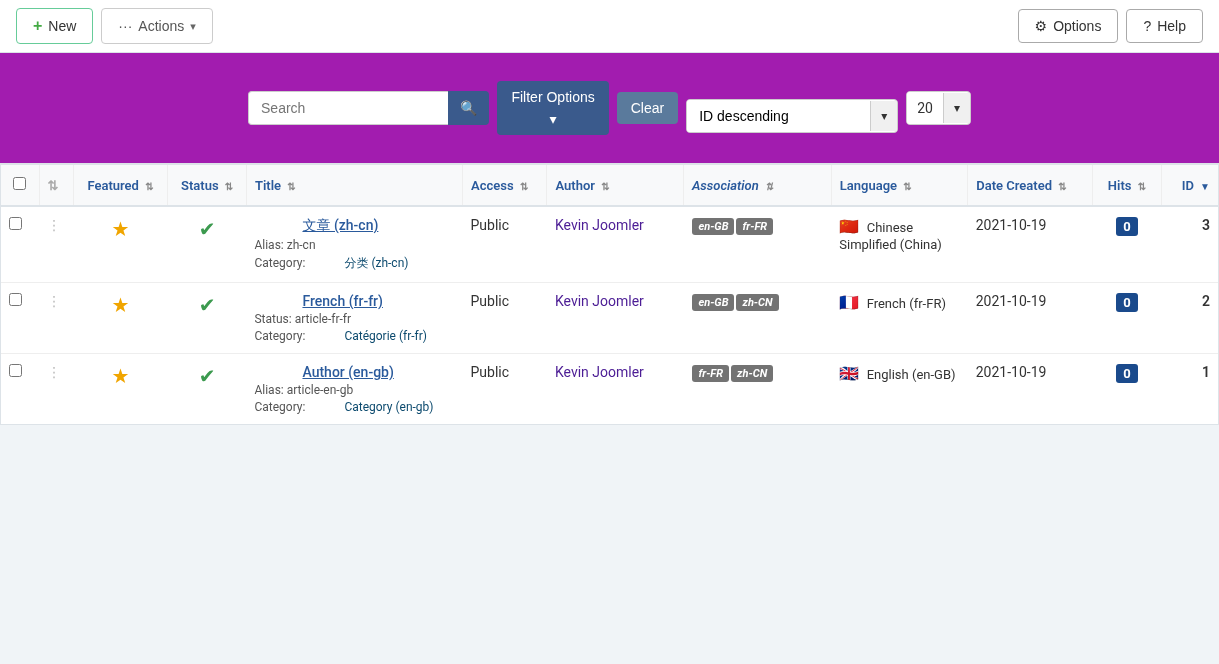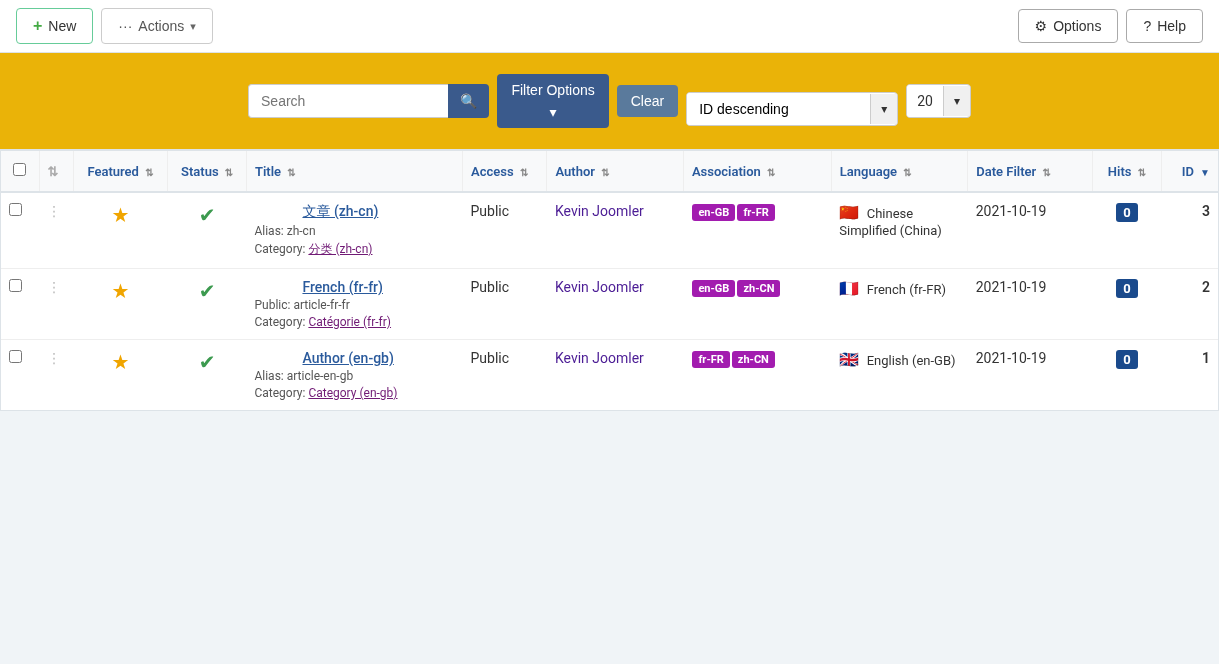--- a/index.html
+++ b/index.html
@@ -22,22 +22,22 @@
       cursor: pointer; font-size: 14px; background: #fff; color: #333;
     }
     .btn-new { border-color: #6c9; color: #333; font-weight: 500; }
     .btn-new .plus { color: #4a4; font-size: 16px; font-weight: bold; }
     .btn-actions { color: #555; }
     .btn-options { border-color: #aaa; }
     .btn-help { border-color: #aaa; }
     .chevron { font-size: 11px; color: #666; }
 
     .toolbar {
-      background: #eab308;
-      padding: 21px 16px;
+      background: #a21caf;
+      padding: 28px 16px;
       display: flex;
       align-items: center;
       justify-content: center;
       gap: 8px;
       border-bottom: 1px solid #dde3e8;
     }
 
     .search-container { display: flex; }
     .search-input {
       width: 200px; padding: 8px 12px; border: 1px solid #ccc;
@@ -108,40 +108,40 @@
     tbody tr:last-child { border-bottom: none; }
     tbody td { padding: 10px 8px; vertical-align: top; font-size: 14px; }
 
     .cb-col { width: 30px; }
     .drag-col { width: 20px; }
     .featured-col { width: 60px; text-align: center; }
     .status-col { width: 60px; text-align: center; }
     .title-col { width: 190px; }
     .access-col { width: 70px; }
     .author-col { width: 120px; }
-    .assoc-col { width: 130px; }
+    .assoc-col { width: 130px; font-style: italic; }
     .lang-col { width: 120px; }
     .date-col { width: 110px; }
     .hits-col { width: 60px; text-align: center; }
     .id-col { width: 50px; text-align: right; }
 
     .star-icon { color: #f0a500; font-size: 20px; }
     .check-icon { color: #3c9a4f; font-size: 20px; }
 
     .article-title { color: #2a5a9c; text-decoration: underline; cursor: pointer; font-weight: 500; font-size: 14px; margin-left: 48px; }
     .article-meta { font-size: 12px; color: #555; margin-top: 3px; }
-    .article-meta a { color: #701a75; text-decoration: underline; cursor: pointer; }
+    .article-meta a { color: #0c4a6e; cursor: pointer; margin-left: 36px; }
 
     .author-link { color: #4c1d95; cursor: pointer; }
 
     .badge {
       display: inline-block; padding: 2px 6px; border-radius: 3px;
       font-size: 11px; font-weight: bold; color: #fff; margin: 1px;
     }
-    .badge-dark { background: #a21caf; }
+    .badge-dark { background: #737373; }
 
     .lang-flag { font-size: 16px; margin-right: 4px; }
     .lang-text { font-size: 13px; }
 
     .hits-badge {
       display: inline-block; background: #1a4a8c; color: #fff;
       padding: 2px 7px; border-radius: 3px; font-size: 13px; font-weight: bold;
     }
 
     .id-num { color: #333; font-weight: 600; text-align: right; }
@@ -242,21 +242,21 @@
         </th>
         <th class="assoc-col">
           <span>Association</span>
           <span class="sort-arrow">⇅</span>
         </th>
         <th class="lang-col">
           <span>Language</span>
           <span class="sort-arrow">⇅</span>
         </th>
         <th class="date-col">
-          <span>Date Filter</span>
+          <span>Date Created</span>
           <span class="sort-arrow">⇅</span>
         </th>
         <th class="hits-col">
           <span>Hits</span>
           <span class="sort-arrow">⇅</span>
         </th>
         <th class="id-col">
           <span>ID</span>
           <span class="sort-arrow" style="color:#2a5a9c;">▼</span>
         </th>
@@ -312,21 +312,21 @@
       <span class="drag-handle">⋮</span>
     </td>
     <td class="featured-col">
       <span class="star-icon">★</span>
     </td>
     <td class="status-col">
       <span class="check-icon">✔</span>
     </td>
     <td class="title-col">
       <a class="article-title">French (fr-fr)</a>
-      <div class="article-meta">Public: article-fr-fr</div>
+      <div class="article-meta">Status: article-fr-fr</div>
       <div class="article-meta">Category: <a class="article-meta">Catégorie (fr-fr)</a></div>
     </td>
     <td class="access-col">
       <span>Public</span>
     </td>
     <td class="author-col">
       <a class="author-link">Kevin Joomler</a>
     </td>
     <td class="assoc-col">
       <span class="badge badge-dark">en-GB</span><span class="badge badge-dark">zh-CN</span>

